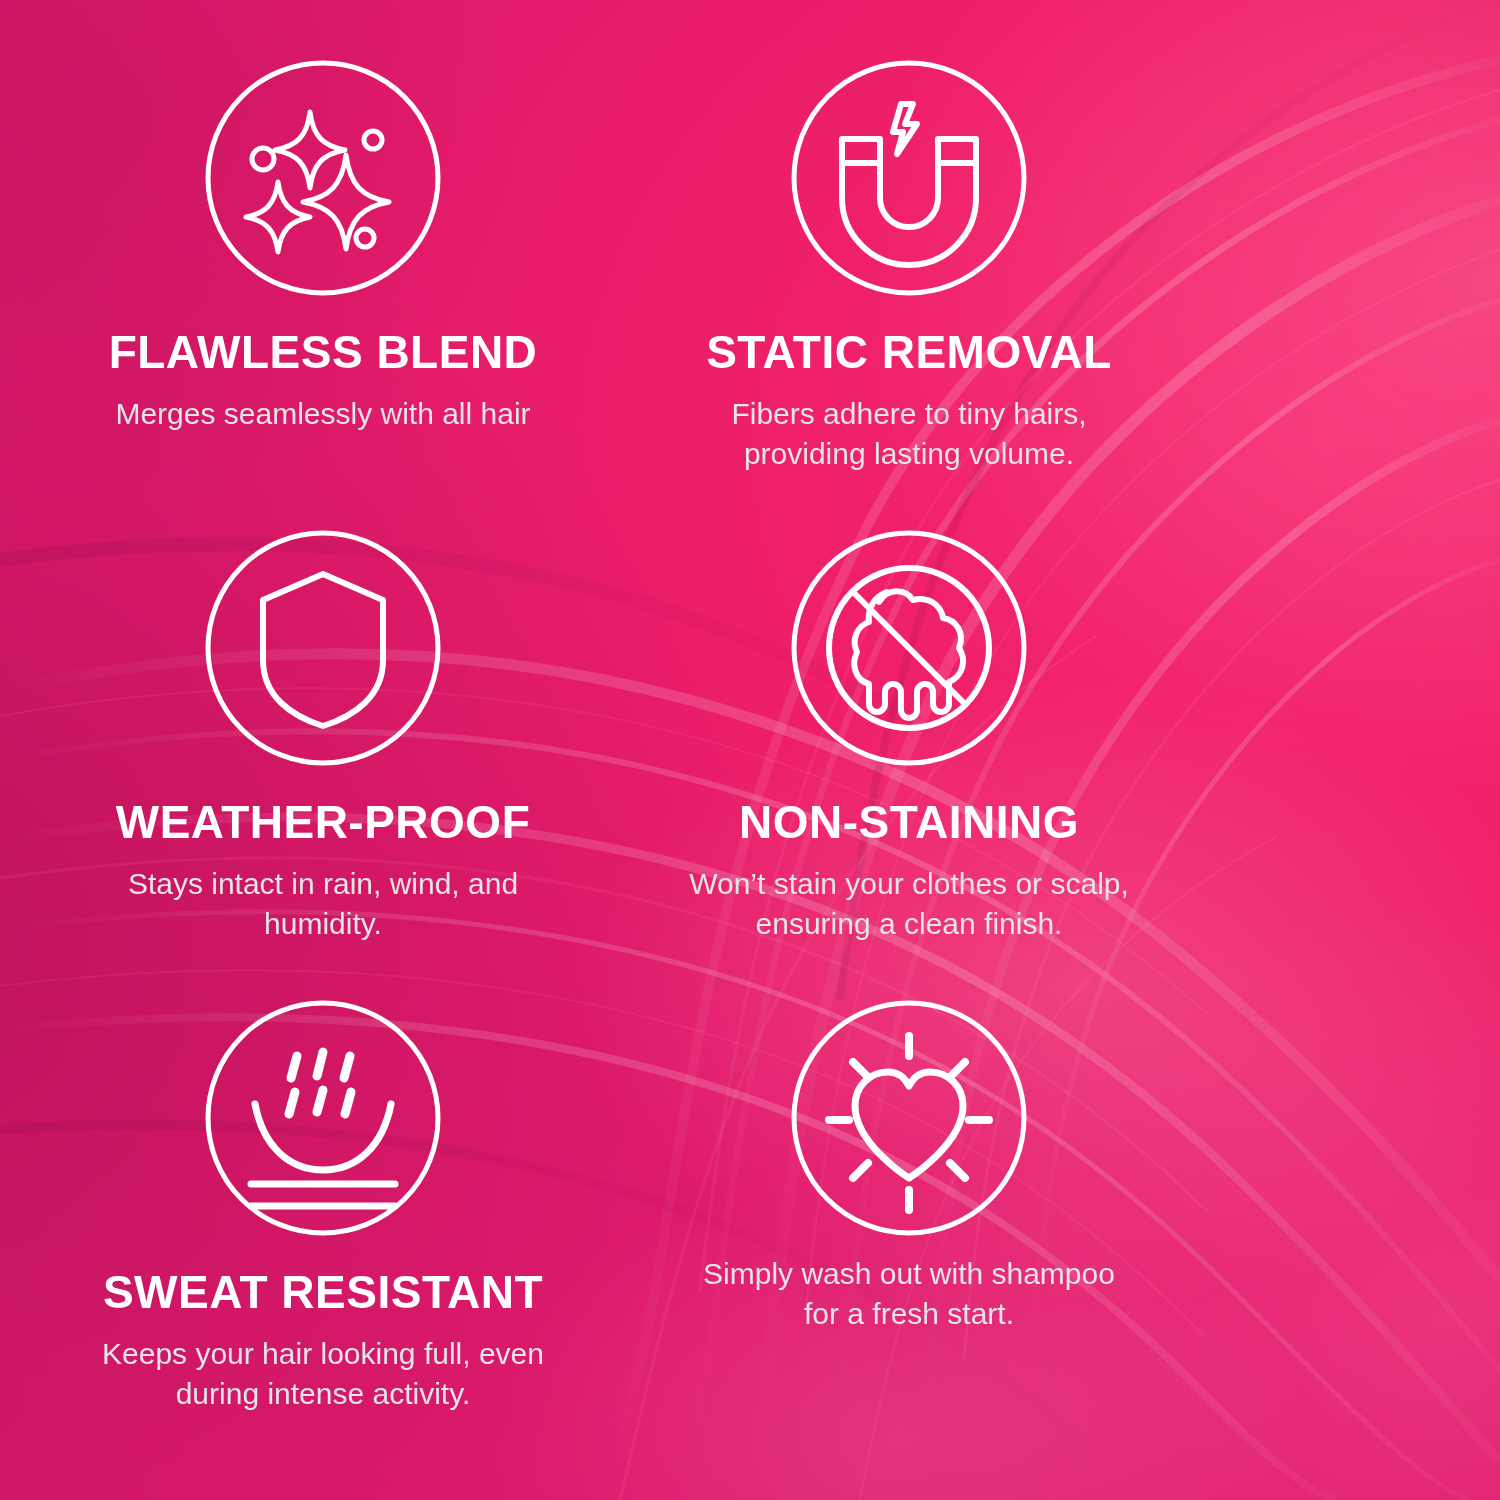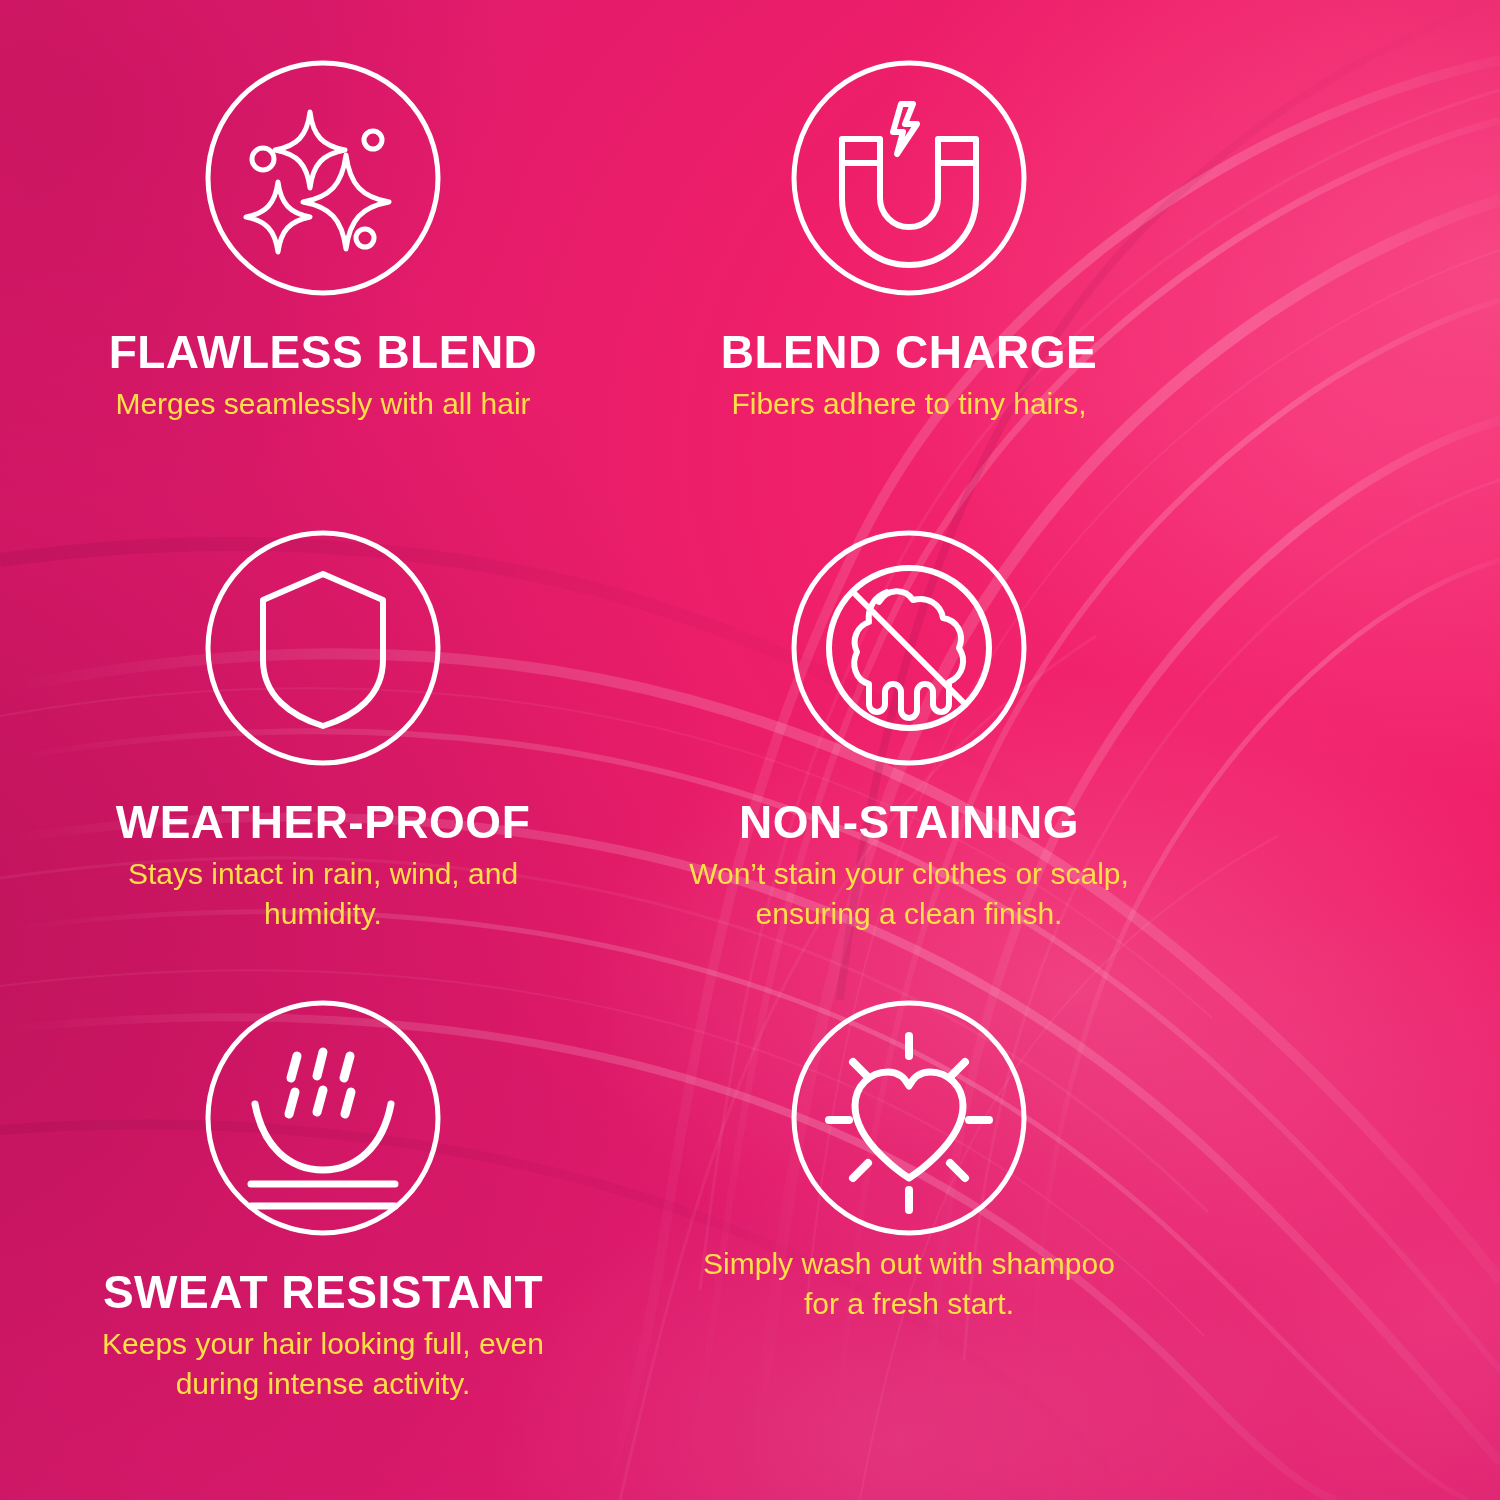--- a/index.html
+++ b/index.html
@@ -76,22 +76,22 @@
     color:#ffffff;
     font-weight:bold;
     font-size:46px;
     letter-spacing:0.5px;
     line-height:1.05;
     white-space:nowrap;
     font-stretch:condensed;
   }
 
   .feature-desc {
-    margin-top:8px;
-    color:#fde047;
+    margin-top:18px;
+    color:#e5e5e5;
     font-size:30px;
     line-height:1.33;
     max-width:560px;
   }
 
   
   .col-right .feature-desc { max-width:580px; }
 </style>
 </head>
 <body>
@@ -179,23 +179,24 @@
         <svg viewBox="0 0 236 236">
           <circle cx="118" cy="118" r="115" fill="none" stroke="#fff" stroke-width="5"></circle>
           <g fill="none" stroke="#fff" stroke-width="6" stroke-linejoin="round" stroke-linecap="round">
             <path d="M51,79 h38 v59 a29,29 0 0 0 58,0 V79 h38 v59 a67,67 0 0 1 -134,0 Z"></path>
             <path d="M51,103 h38"></path>
             <path d="M147,103 h38"></path>
             <path d="M110,44 h12 l-8,20 h12 l-20,30 6,-22 h-10 Z"></path>
           </g>
         </svg>
       </div>
-      <div class="feature-title">BLEND CHARGE</div>
+      <div class="feature-title">STATIC REMOVAL</div>
       <div class="feature-desc">
         <div>Fibers adhere to tiny hairs,</div>
+        <div>providing lasting volume.</div>
       </div>
     </div>
 
     <div class="feature col-left">
       <div class="icon-circle">
         <svg viewBox="0 0 236 236">
           <circle cx="118" cy="118" r="115" fill="none" stroke="#fff" stroke-width="5"></circle>
           <path d="M118,44 L58,70 V130 C58,166 86,186 118,196 C150,186 178,166 178,130 V70 Z" fill="none" stroke="#fff" stroke-width="6" stroke-linejoin="round"></path>
         </svg>
       </div>

